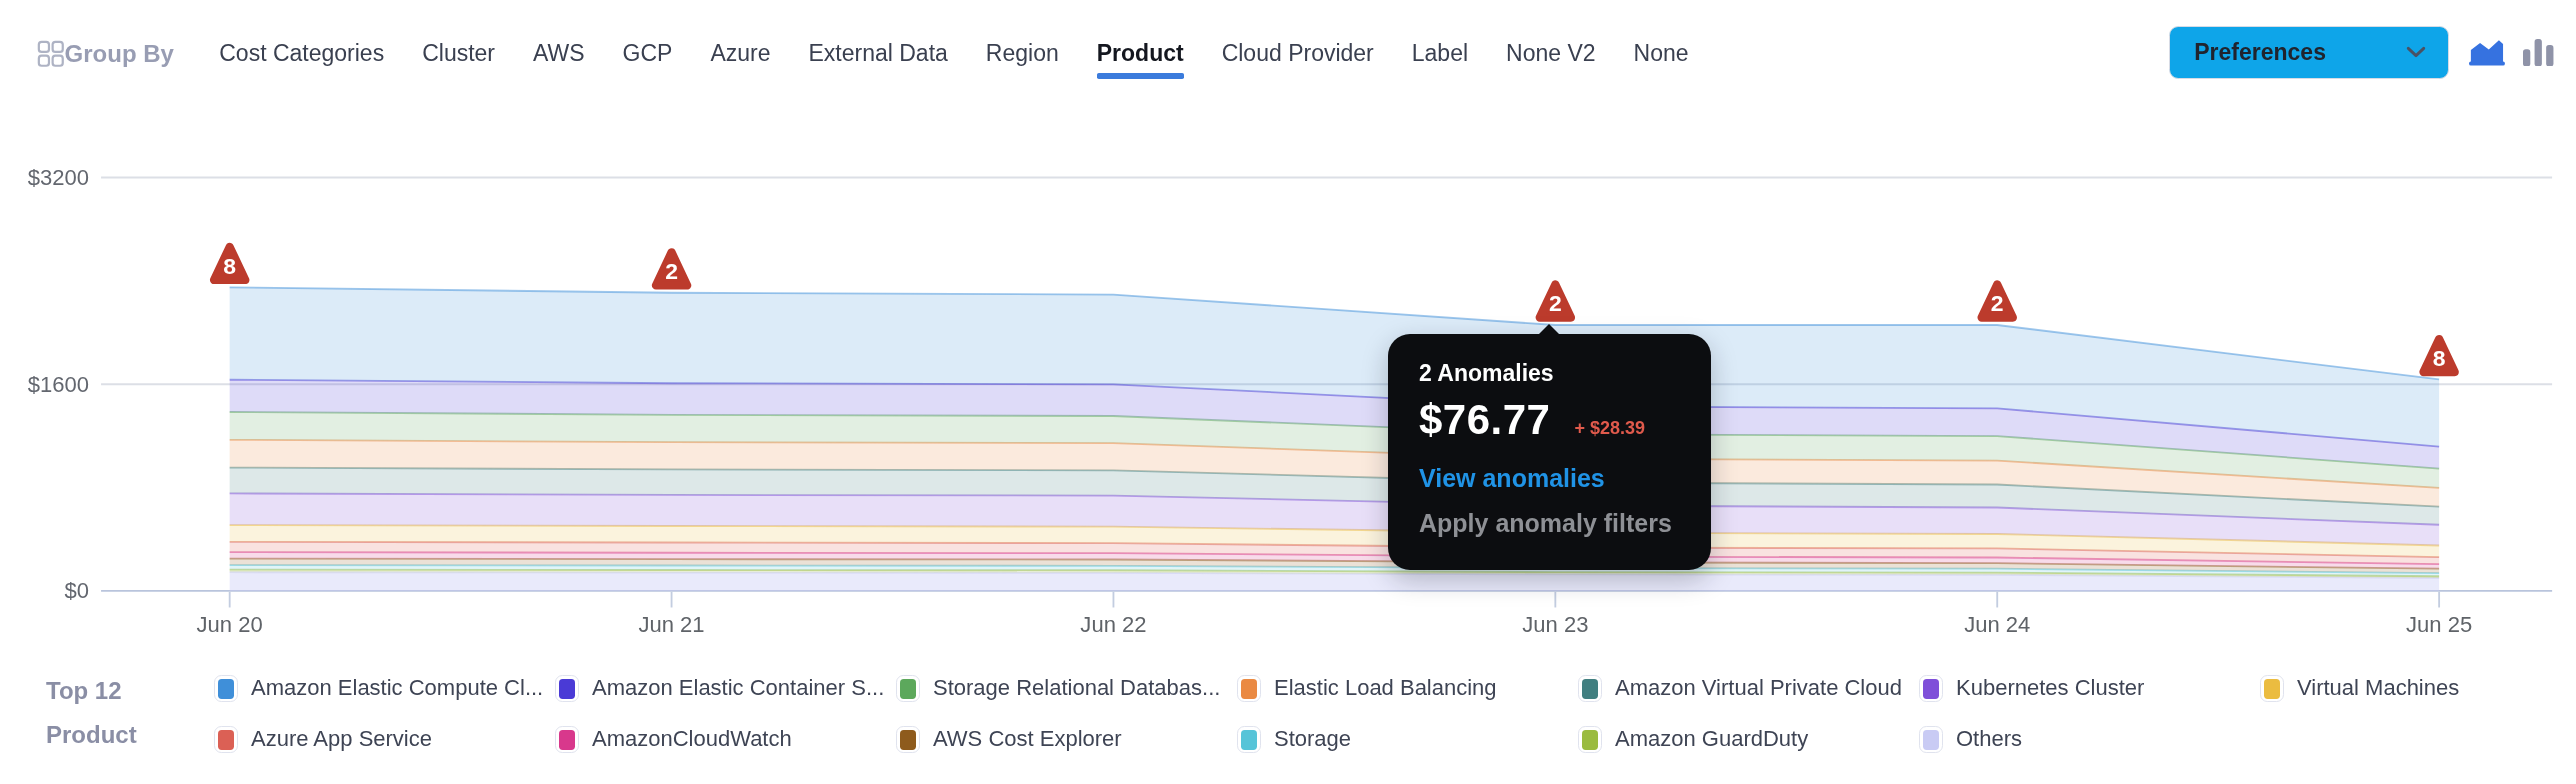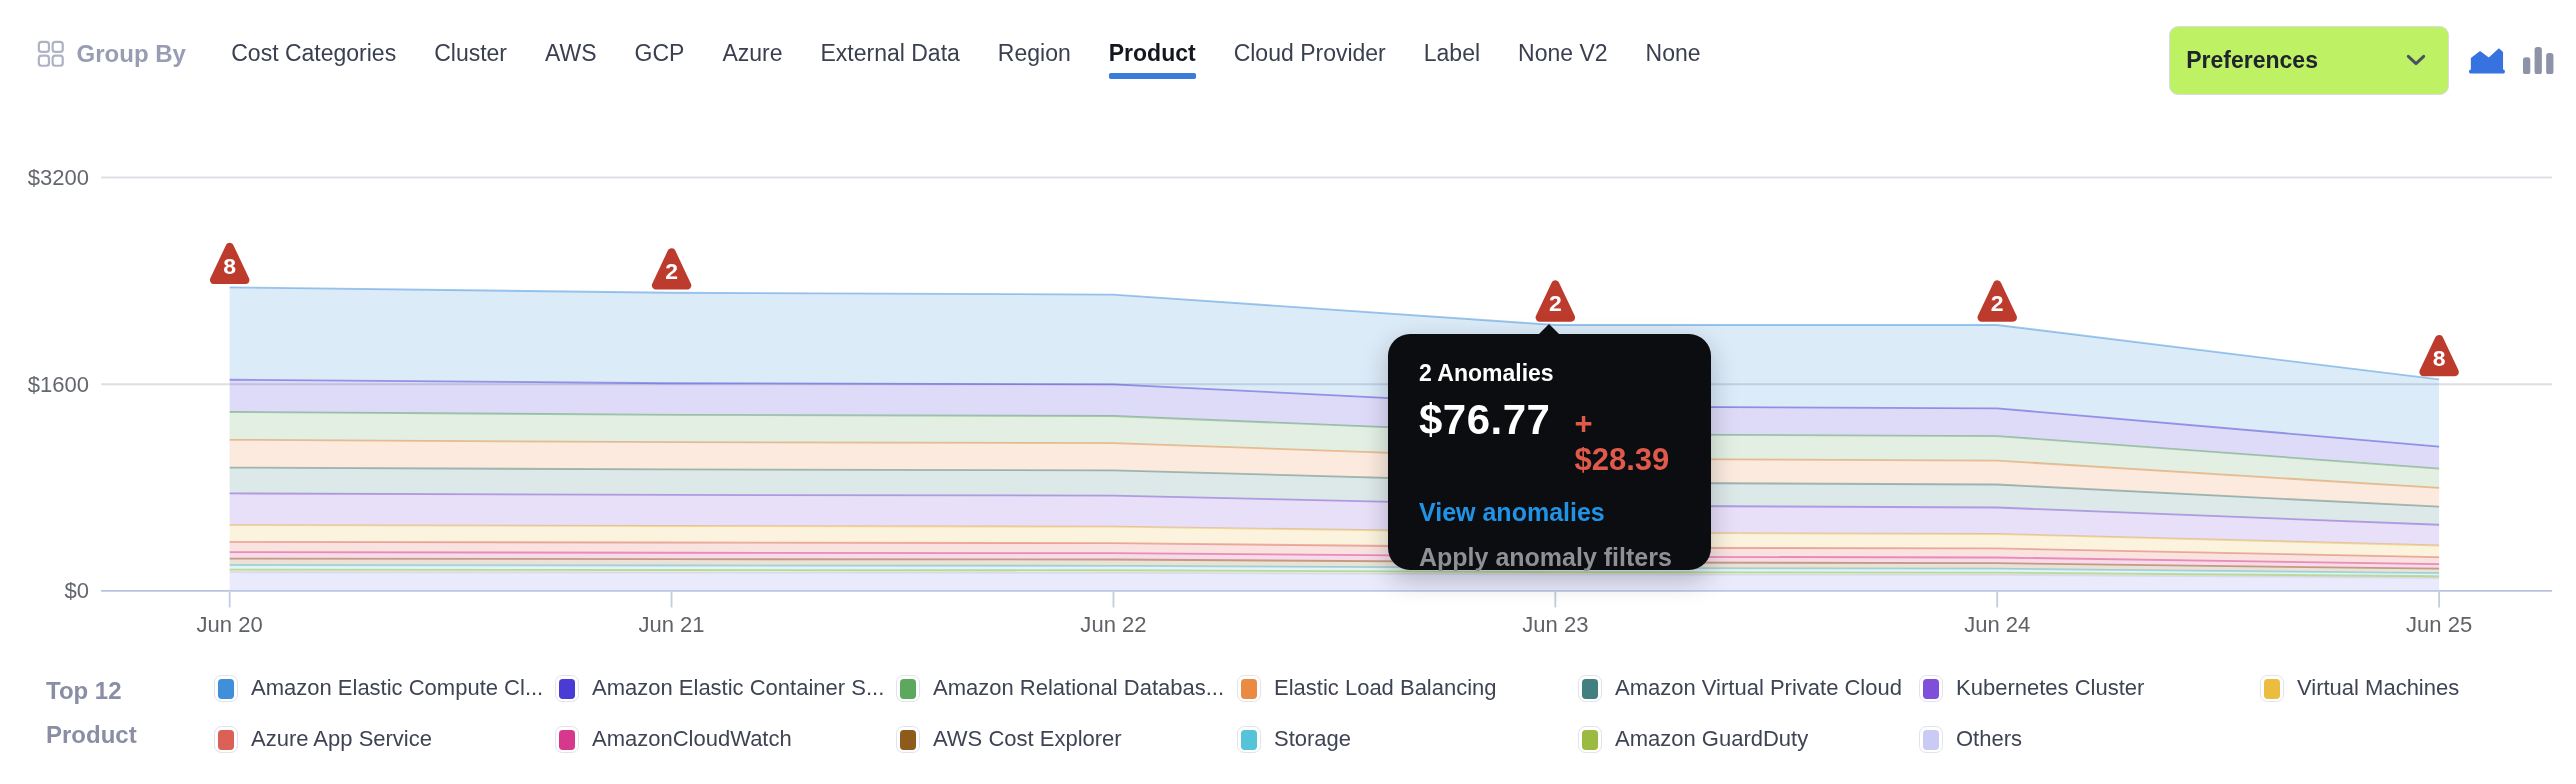--- a/index.html
+++ b/index.html
@@ -6,39 +6,39 @@
   .screen {
     position:relative; width:2576px; height:785px; background:#ffffff;
     font-family:"Liberation Sans", sans-serif; overflow:hidden;
   }
 
   
   .header {
     position:absolute; left:37px; top:37px; height:33px;
     display:flex; align-items:center; gap:38px; white-space:nowrap;
   }
-  .group-by { display:flex; align-items:flex-start; gap:12px; margin-right:7.3px; }
+  .group-by { display:flex; align-items:flex-start; margin-right:7.3px; }
   .group-by-label { font-size:24px; font-weight:600; color:#989DB3; }
   .tab {
     position:relative; font-size:23px; font-weight:500; color:#3A4050;
     line-height:33px; cursor:pointer;
   }
   .tab.active { color:#14171F; font-weight:700; }
   .tab.active::after {
     content:""; position:absolute; left:0; right:0; bottom:-9.2px; height:6.4px;
     background:#3B7BDC; border-radius:1.8px;
   }
   .header-right {
     position:absolute; right:22px; top:26px; display:flex; align-items:center; gap:18.4px;
   }
   .preferences-btn {
-    width:280px; height:69px; box-sizing:border-box;
-    border:1.8px solid #D7DBE5; border-radius:9.2px; background:#bef264;
+    width:280px; height:53px; box-sizing:border-box;
+    border:1.8px solid #D7DBE5; border-radius:9.2px; background:#0ea5e9;
     display:flex; align-items:center; justify-content:space-between;
-    padding:0 22px 0 16px; cursor:pointer;
+    padding:0 22px 0 24px; cursor:pointer;
   }
   .preferences-label { font-size:23px; font-weight:600; color:#20242E; }
   .icon-btn { display:flex; align-items:center; justify-content:center; cursor:pointer; }
 
   
   #chart { position:absolute; left:0; top:0; }
   svg text { font-family:"Liberation Sans", sans-serif; }
 
   
   .tooltip {
@@ -47,21 +47,21 @@
     padding:26px 18.4px 0 31px; box-shadow:0 9.2px 26px rgba(20,24,40,0.25);
   }
   .tooltip::after {
     content:""; position:absolute; top:-10px; left:150px;
     border-left:11px solid transparent; border-right:11px solid transparent;
     border-bottom:11px solid #0C0D10;
   }
   .tt-title { font-size:23px; font-weight:600; color:#FFFFFF; }
   .tt-value-row { display:flex; align-items:baseline; margin-top:9.2px; }
   .tt-value { font-size:42px; font-weight:700; color:#FFFFFF; letter-spacing:0.5px; }
-  .tt-delta { font-size:31px; font-weight:600; color:#E05A4C; margin-left:24px; }
+  .tt-delta { font-size:18px; font-weight:600; color:#E05A4C; margin-left:24px; }
   .tt-link { margin-top:20px; font-size:25px; font-weight:700; color:#2093E6; cursor:pointer; }
   .tt-action { margin-top:16px; font-size:25px; font-weight:700; color:#8E9095; cursor:pointer; }
 
   
   .legend-title {
     position:absolute; left:46px; top:669px; font-size:24px; font-weight:700;
     color:#8A8EA5; line-height:44px;
   }
   .legend-grid {
     position:absolute; left:214px; top:663px;
@@ -245,21 +245,21 @@
       <div class="legend-item">
         <span class="swatch">
           <span class="swatch-fill" style="display: block; background: rgb(216, 56, 140);"></span>
         </span>
         <span class="legend-label">AmazonCloudWatch</span>
       </div>
       <div class="legend-item">
         <span class="swatch">
           <span class="swatch-fill" style="display: block; background: rgb(92, 168, 92);"></span>
         </span>
-        <span class="legend-label">Amazon Relational Databas...</span>
+        <span class="legend-label">Storage Relational Databas...</span>
       </div>
       <div class="legend-item">
         <span class="swatch">
           <span class="swatch-fill" style="display: block; background: rgb(142, 91, 29);"></span>
         </span>
         <span class="legend-label">AWS Cost Explorer</span>
       </div>
       <div class="legend-item">
         <span class="swatch">
           <span class="swatch-fill" style="display: block; background: rgb(234, 138, 67);"></span>

